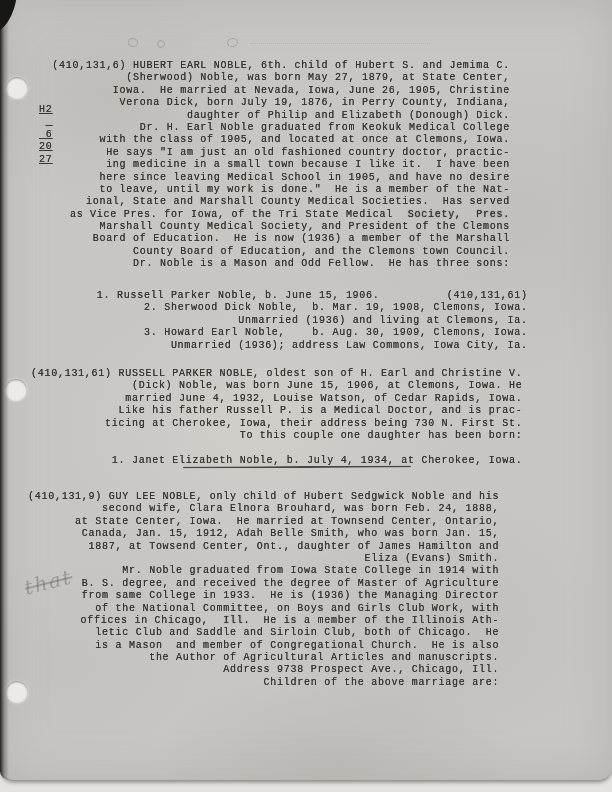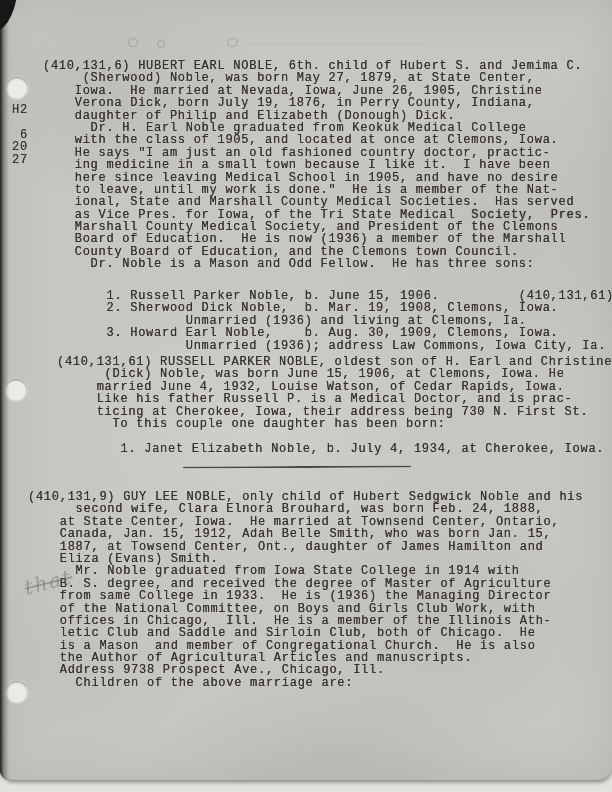--- a/index.html
+++ b/index.html
@@ -39,34 +39,35 @@
     position:absolute;width:22px;height:22px;border-radius:50%;
     background:#eceae6;
     box-shadow:inset 0 1px 2px rgba(120,118,112,0.8), 0 0 3px rgba(230,228,224,0.9);
   }
   .hole.h1{left:6px;top:77px;}
   .hole.h2{left:5px;top:379px;}
   .hole.h3{left:6px;top:681px;}
   .typed{
     position:absolute;
     color:#36332e;
-    font-size:12px;
+    font-size:10px;
     line-height:12.4px;
     letter-spacing:0.73px;
     text-shadow:0 0 0.6px rgba(54,51,46,0.85);
     white-space:pre;
+    text-align:right;
   }
   .typed .tline{height:12.4px;}
   .typed b{font-weight:normal;text-shadow:0 0 0.9px rgba(40,38,34,0.95);margin-left:8px;}
   .s1{left:43px;top:60px;}
   .sons{left:43px;top:290px;}
-  .s2{left:31px;top:356px;margin-left:26px;}
+  .s2{left:31px;top:368px;}
   .s3{left:28px;top:491px;}
   .children{left:36px;top:696px;}
-  .margin-notes{left:12px;top:104px;color:#3a3732;}
+  .margin-notes{left:39px;top:104px;color:#3a3732;text-decoration:underline;}
   .rule{
     position:absolute;left:183px;top:466px;width:228px;height:0;
     border-top:2px solid rgba(50,47,42,0.85);
     border-radius:2px;
     transform:rotate(-0.2deg);
   }
   .pencil-marks{position:absolute;left:0;top:0;}
   .pmark{
     position:absolute;border:1px solid rgba(108,106,100,0.35);
     border-radius:50%;

